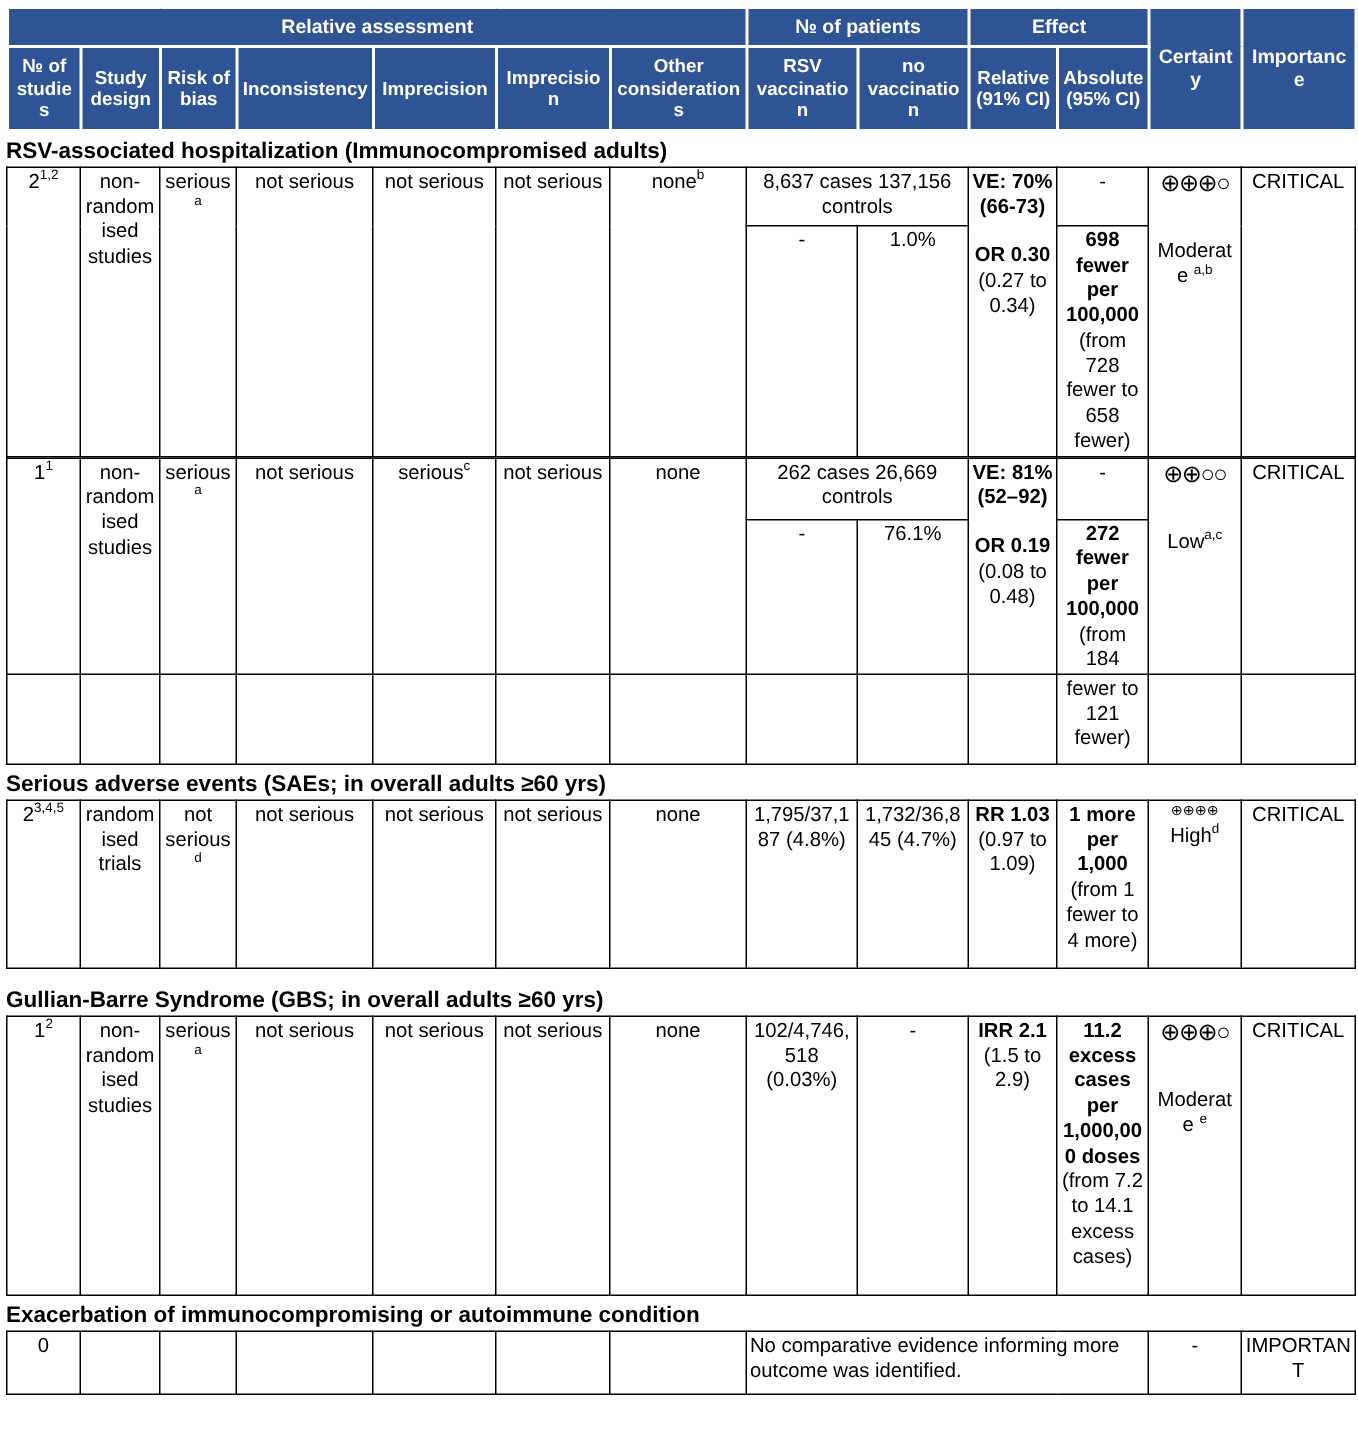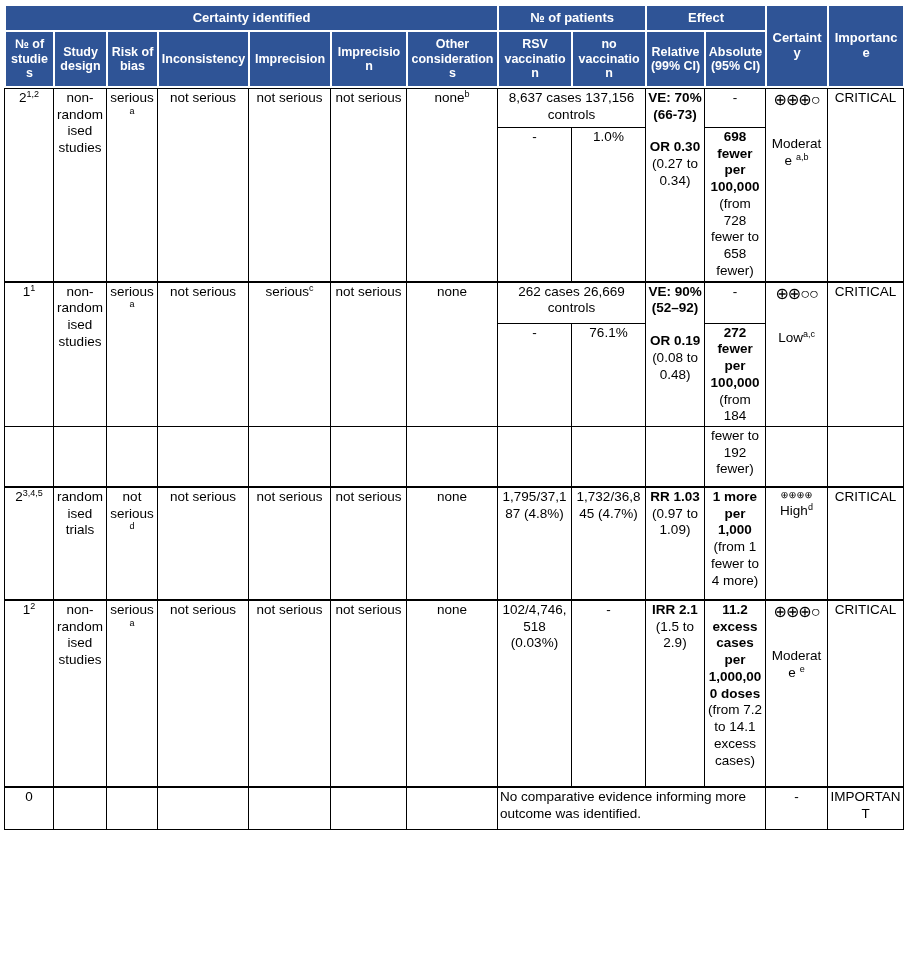--- a/index.html
+++ b/index.html
@@ -52,42 +52,43 @@
       <col style="width:91px">
         <col style="width:74px">
         <col style="width:74px">
       <col style="width:59px">
         <col style="width:61px">
         <col style="width:62px">
       <col style="width:76px">
     </colgroup>
     <tbody>
         <tr class="h1">
-      <td colspan="7">Certainty identified</td>
+      <td colspan="7">Relative assessment</td>
       <td colspan="2">№ of patients</td>
       <td colspan="2">Effect</td>
       <td rowspan="2">Certainty</td>
       <td rowspan="2">Importance</td>
     </tr>
     <tr class="h2">
       <td>№ of studies</td>
       <td>Study design</td>
       <td>Risk of bias</td>
       <td>Inconsistency</td>
       <td>Imprecision</td>
       <td>Imprecision</td>
       <td>Other considerations</td>
       <td>RSV vaccination</td>
       <td>no vaccination</td>
-      <td>Relative (99% CI)</td>
+      <td>Relative (91% CI)</td>
       <td>Absolute (95% CI)</td>
     </tr>
   </tbody>
     </table>
 
+  <div class="stitle">RSV-associated hospitalization (Immunocompromised adults)</div>
   <table class="tbl">
     <colgroup>
       <col style="width:49px">
         <col style="width:53px">
         <col style="width:51px">
       <col style="width:91px">
         <col style="width:82px">
         <col style="width:76px">
       <col style="width:91px">
         <col style="width:74px">
@@ -147,21 +148,21 @@
         <tr style="height:41px;margin-left:18px;">
       <td rowspan="2"><span>1</span><sup class="fn">1</sup></td>
       <td rowspan="2">non-randomised studies</td>
       <td rowspan="2"><span>serious</span><sup class="fn">a</sup></td>
       <td rowspan="2">not serious</td>
       <td rowspan="2"><span>serious</span><sup class="fn">c</sup></td>
       <td rowspan="2">not serious</td>
       <td rowspan="2">none</td>
       <td colspan="2">262 cases 26,669 controls</td>
       <td rowspan="2">
-        <div class="bold">VE: 90% (52–92)</div>
+        <div class="bold">VE: 81% (52–92)</div>
         <div class="gap"></div>
         <div><span class="bold">OR 0.19</span> <span>(0.08 to 0.48)</span></div>
       </td>
       <td>-</td>
       <td rowspan="2">
         <div class="sym">⊕⊕○○</div>
         <div class="certlbl"><span>Low</span><sup class="fn">a,c</sup></div>
       </td>
       <td rowspan="2">CRITICAL</td>
     </tr>
@@ -174,27 +175,28 @@
       <td></td>
       <td></td>
       <td></td>
       <td></td>
       <td></td>
       <td></td>
       <td></td>
       <td></td>
       <td></td>
       <td></td>
-      <td>fewer to 192 fewer)</td>
-      <td></td>
-      <td></td>
-    </tr>
-  </tbody>
-    </table>
-
+      <td>fewer to 121 fewer)</td>
+      <td></td>
+      <td></td>
+    </tr>
+  </tbody>
+    </table>
+
+  <div class="stitle">Serious adverse events (SAEs; in overall adults ≥60 yrs)</div>
   <table class="tbl">
     <colgroup>
       <col style="width:49px">
         <col style="width:53px">
         <col style="width:51px">
       <col style="width:91px">
         <col style="width:82px">
         <col style="width:76px">
       <col style="width:91px">
         <col style="width:74px">
@@ -219,20 +221,21 @@
       <td><span class="bold">1 more per 1,000</span> <span>(from 1 fewer to 4 more)</span></td>
       <td>
         <div class="sym-sm">⊕⊕⊕⊕</div>
         <div class="certlbl-sm"><span>High</span><sup class="fn">d</sup></div>
       </td>
       <td>CRITICAL</td>
     </tr>
   </tbody>
     </table>
 
+  <div class="stitle big-gap">Gullian-Barre Syndrome (GBS; in overall adults ≥60 yrs)</div>
   <table class="tbl">
     <colgroup>
       <col style="width:49px">
         <col style="width:53px">
         <col style="width:51px">
       <col style="width:91px">
         <col style="width:82px">
         <col style="width:76px">
       <col style="width:91px">
         <col style="width:74px">
@@ -257,20 +260,21 @@
       <td><span class="bold">11.2 excess cases per 1,000,000 doses</span> <span>(from 7.2 to 14.1 excess cases)</span></td>
       <td>
         <div class="sym">⊕⊕⊕○</div>
         <div class="certlbl"><span>Moderate</span> <sup class="fn">e</sup></div>
       </td>
       <td>CRITICAL</td>
     </tr>
   </tbody>
     </table>
 
+  <div class="stitle">Exacerbation of immunocompromising or autoimmune condition</div>
   <table class="tbl">
     <colgroup>
       <col style="width:49px">
         <col style="width:53px">
         <col style="width:51px">
       <col style="width:91px">
         <col style="width:82px">
         <col style="width:76px">
       <col style="width:91px">
         <col style="width:74px">

